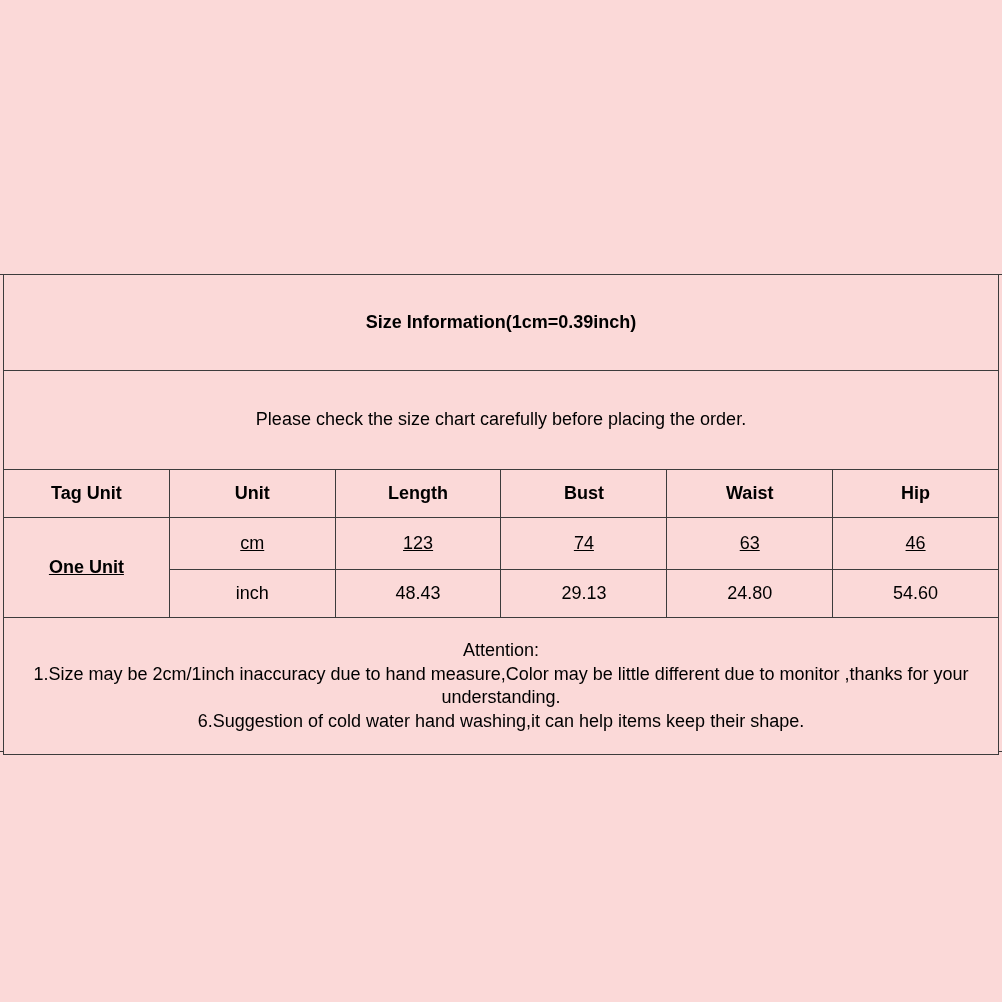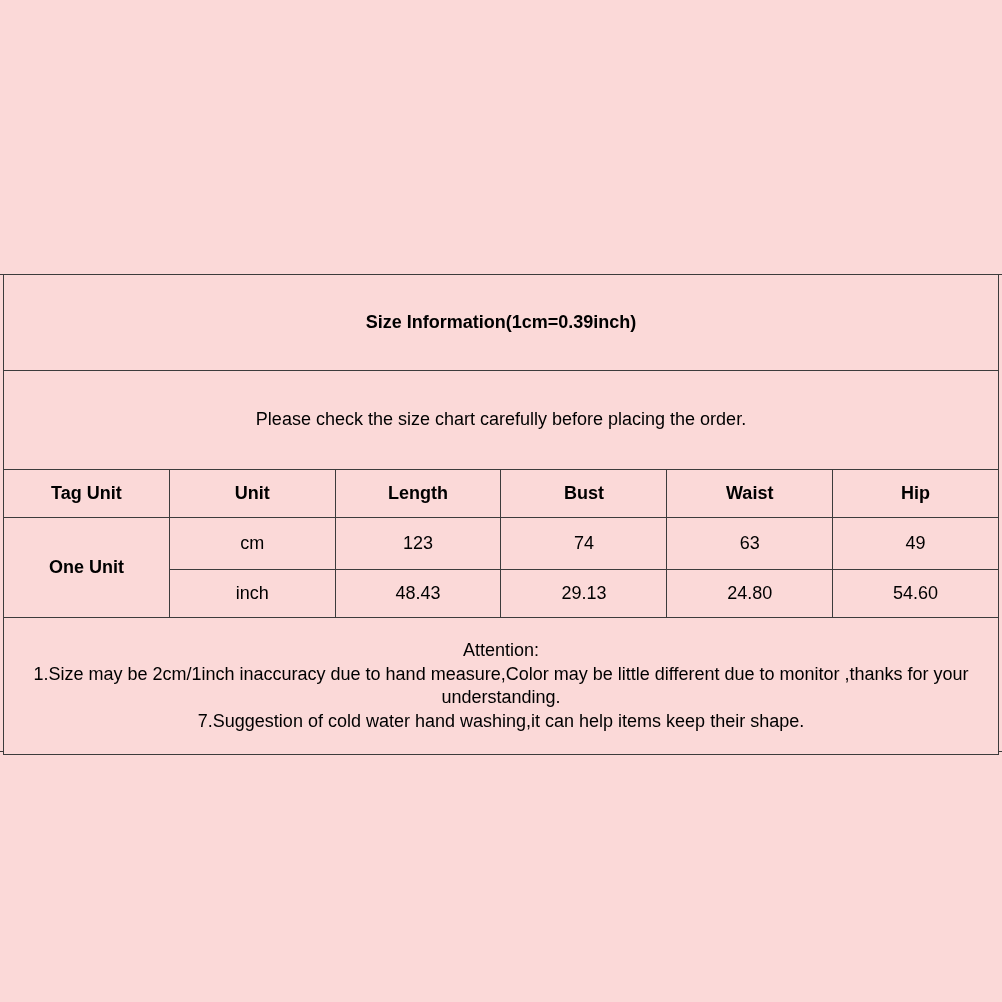--- a/index.html
+++ b/index.html
@@ -53,21 +53,21 @@
   }
   .r-title td {
     height: 95px;
     vertical-align: bottom;
     font-weight: bold;
     font-size: 19px;
     padding-bottom: 2px;
   }
   .r-sub td   { height: 98px; }
   .r-head td  { height: 47px; font-weight: bold; }
-  .r-cm td    { height: 51px; background: var(--cell-white, #ffffff); }
+  .r-cm td    { height: 51px; background: var(--cell-white, #ffffff); text-decoration: underline; }
   .r-inch td  { height: 47px; }
   td.tagsize {
     background: var(--cell-white, #ffffff);
     font-weight: bold;
     font-size: 19px;
   }
   .r-att td {
     height: 136px;
     text-align: left;
     vertical-align: bottom;
@@ -101,32 +101,32 @@
       <td>Bust</td>
       <td>Waist</td>
       <td>Hip</td>
     </tr>
     <tr class="r-cm">
       <td rowspan="2" class="tagsize">One Unit</td>
       <td>cm</td>
       <td>123</td>
       <td>74</td>
       <td>63</td>
-      <td>49</td>
+      <td>46</td>
     </tr>
     <tr class="r-inch">
       <td>inch</td>
       <td>48.43</td>
       <td>29.13</td>
       <td>24.80</td>
       <td>54.60</td>
     </tr>
     <tr class="r-att">
       <td colspan="6">
         <div class="note-line">Attention:</div>
         <div class="note-line">1.Size may be 2cm/1inch inaccuracy due to hand measure,Color may be little different due to monitor ,thanks for your</div>
         <div class="note-line">understanding.</div>
-        <div class="note-line">7.Suggestion of cold water hand washing,it can help items keep their shape.</div>
+        <div class="note-line">6.Suggestion of cold water hand washing,it can help items keep their shape.</div>
       </td>
     </tr>
   </tbody>
     </table>
 </div>
 
 </body></html>

